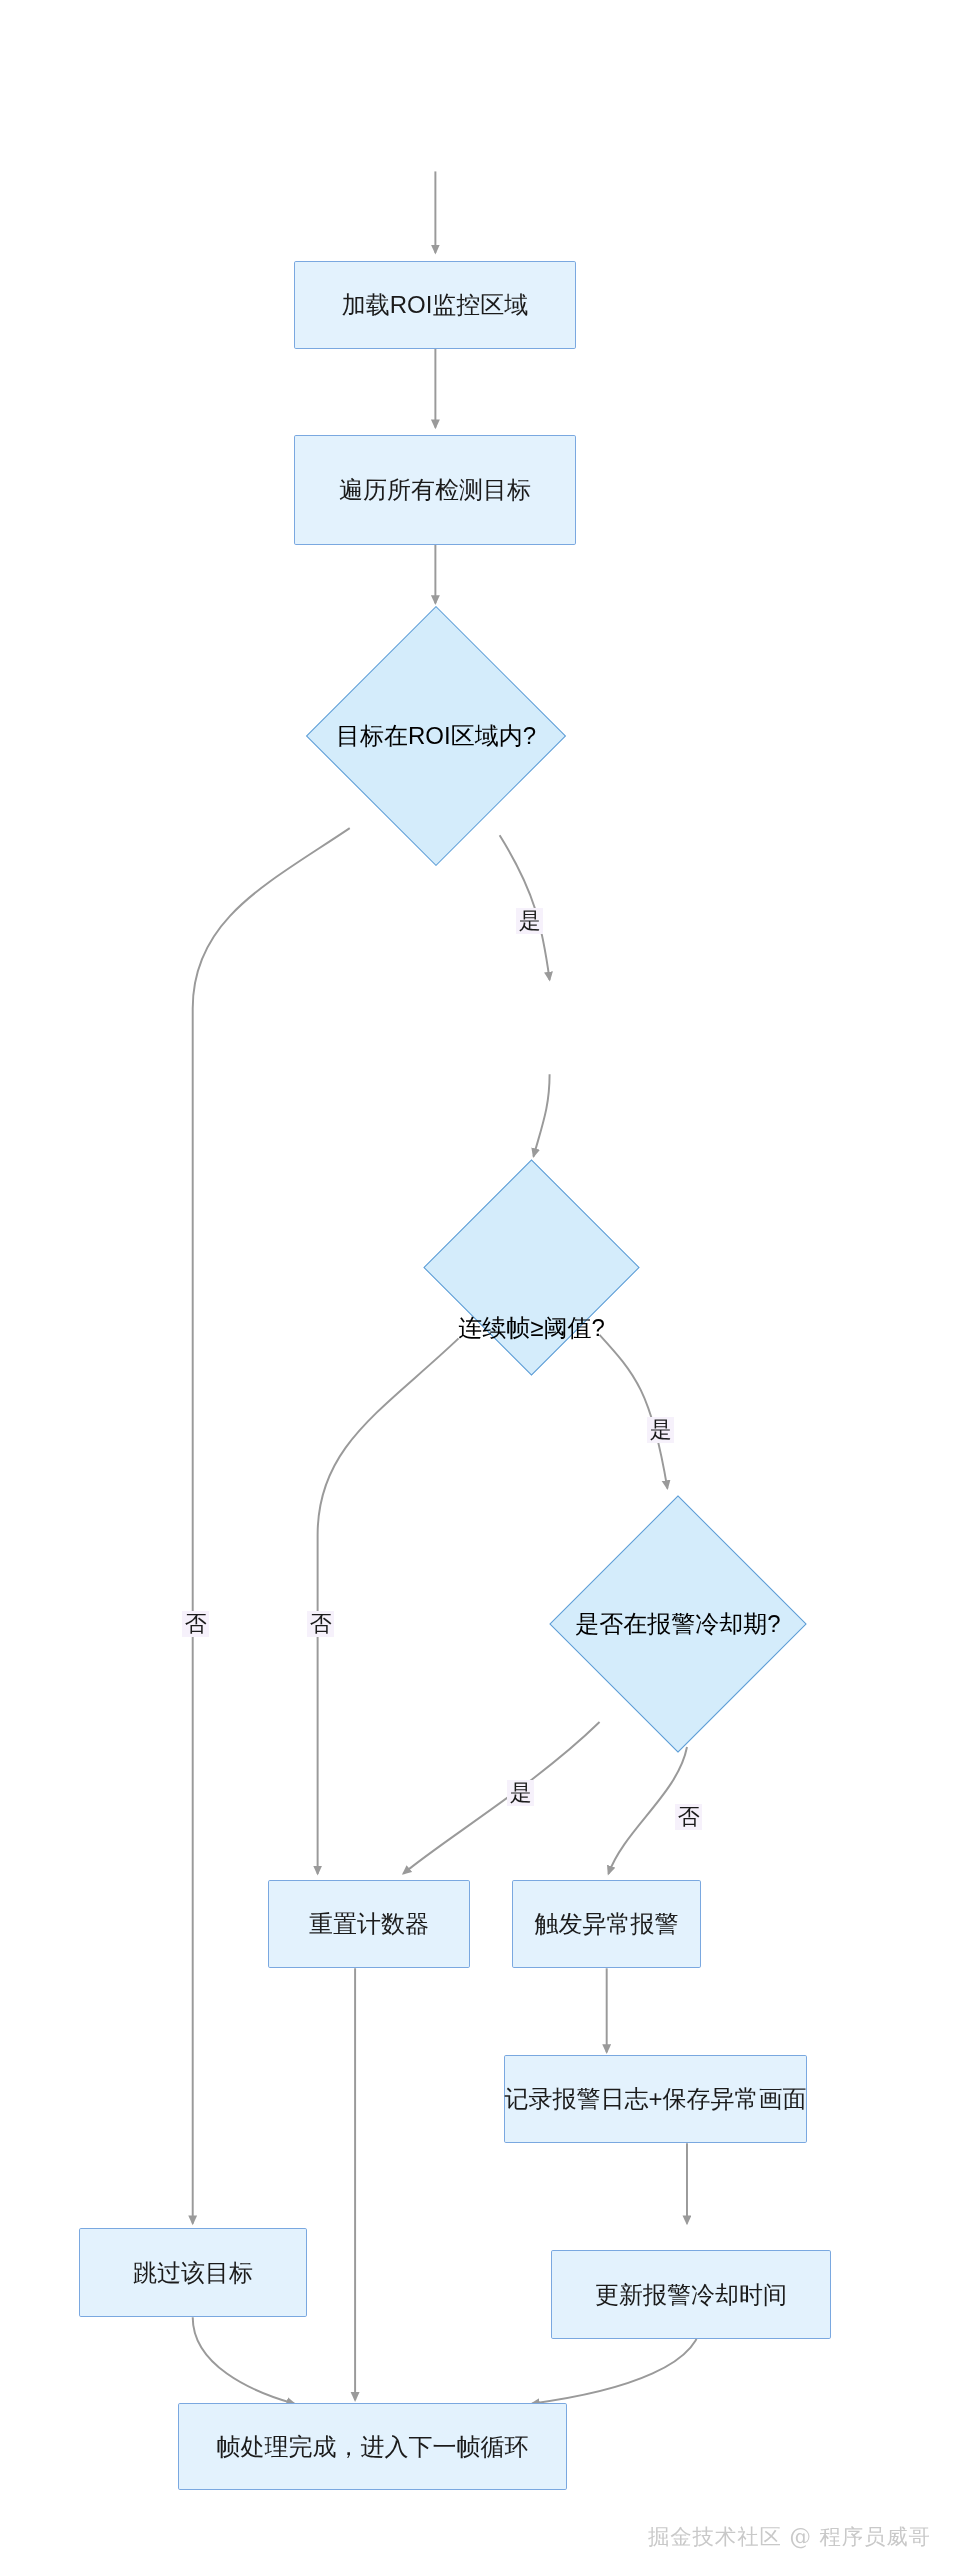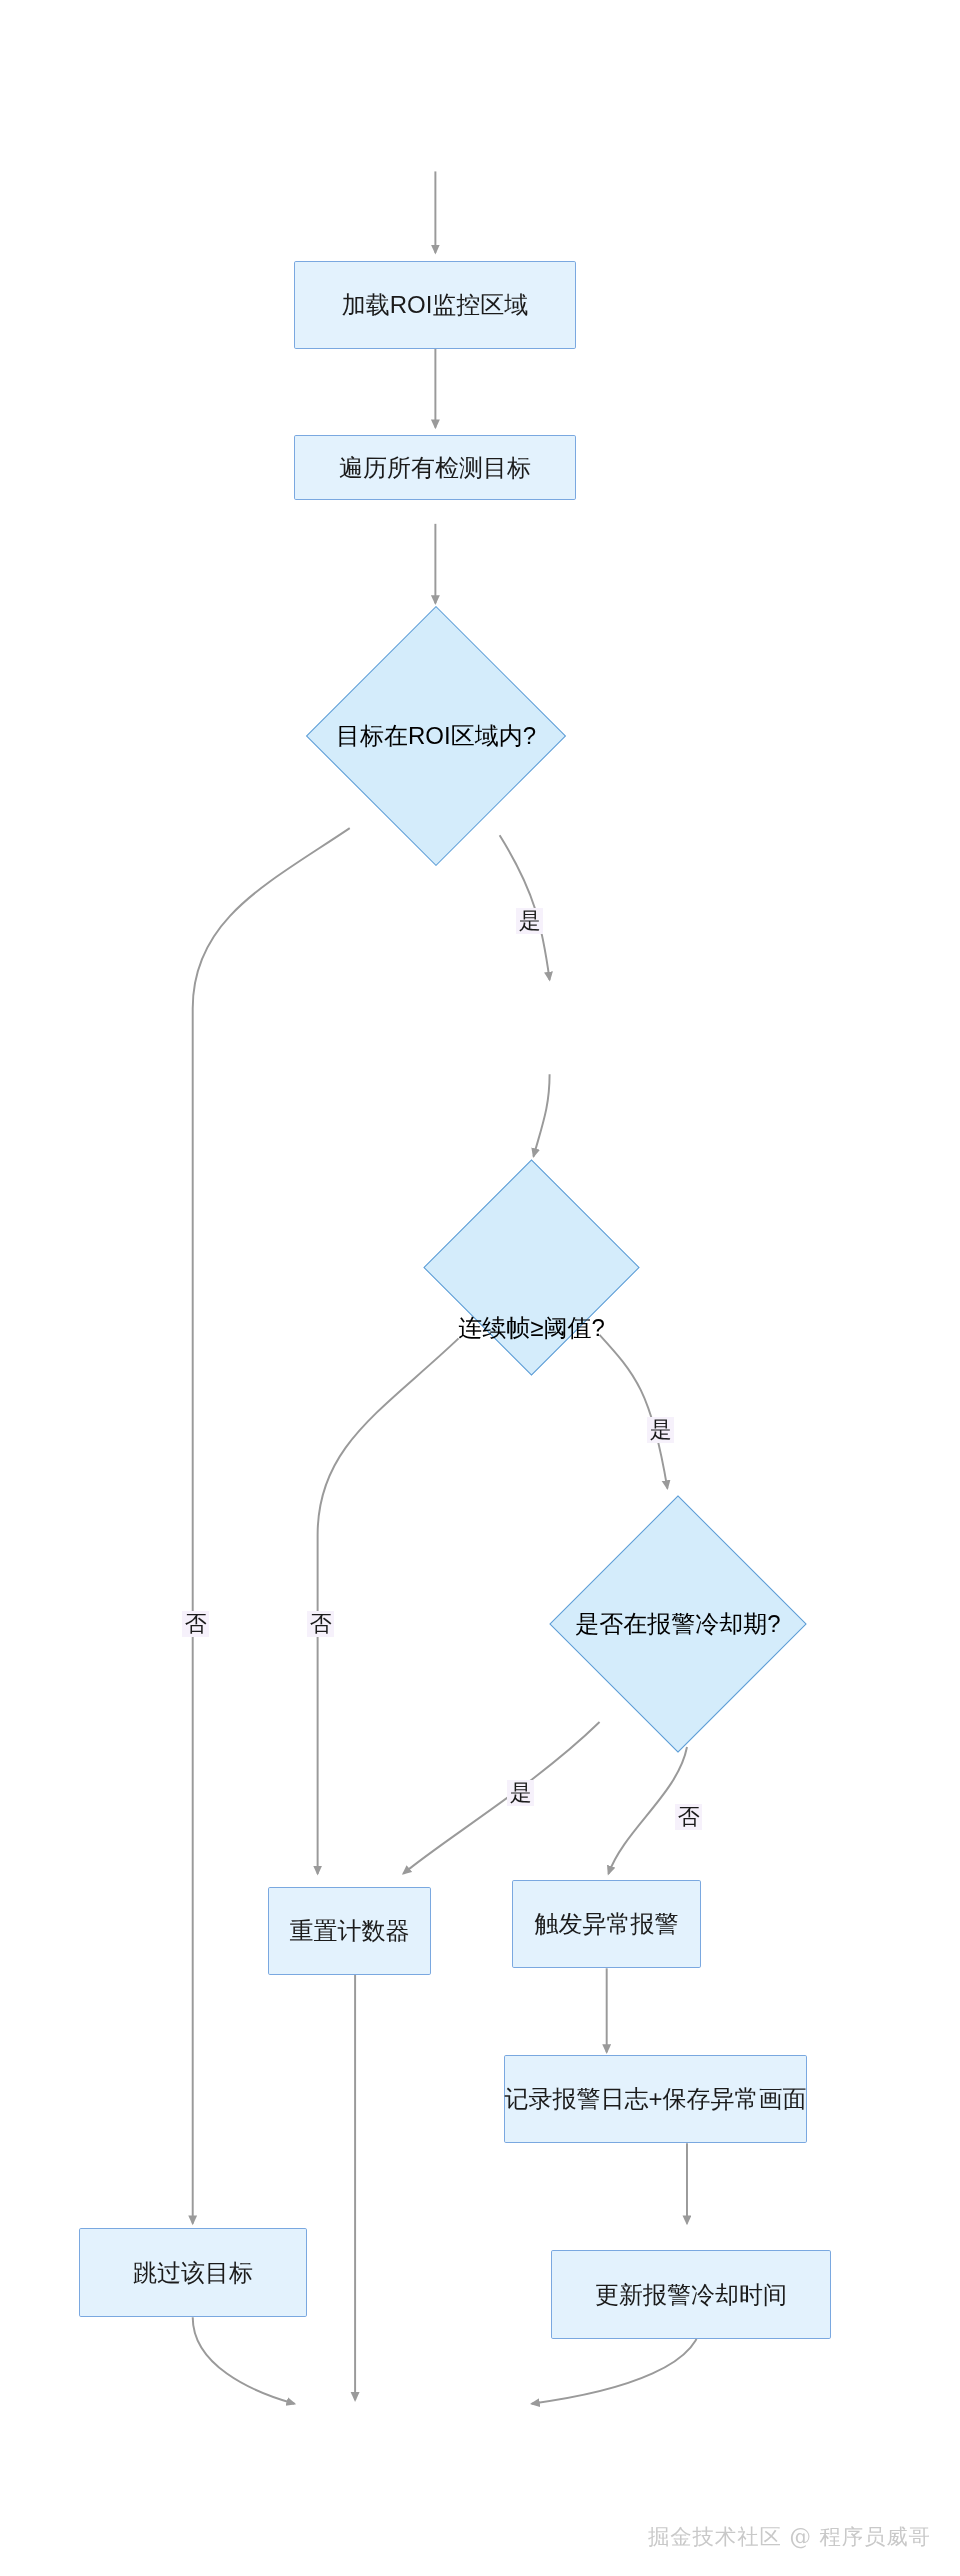--- a/index.html
+++ b/index.html
@@ -102,60 +102,63 @@
 
       <path d="M786,2597 C790,2650 700,2680 596,2694"></path>
     </g>
   </svg>
 
 
   <div class="node proc" style="left:294px;top:261px;width:282px;height:88px;">
     <span>加载ROI监控区域</span>
   </div>
 
-  <div class="node proc" style="left:294px;top:435px;width:282px;height:65px;">
+  <div class="node proc" style="left:294px;top:435px;width:282px;height:110px;">
     <span>遍历所有检测目标</span>
   </div>
 
   <div class="dec-wrap" style="left:344px;top:644px;width:184px;height:184px;">
     <div class="dec-shape"></div>
     <span class="dec-label">目标在ROI区域内?</span>
   </div>
 
 
   <div class="dec-wrap" style="left:455px;top:1191px;width:153px;height:153px;align-items:flex-end;">
     <div class="dec-shape"></div>
     <span class="dec-label">连续帧≥阈值?</span>
   </div>
 
   <div class="dec-wrap" style="left:587px;top:1533px;width:182px;height:182px;">
     <div class="dec-shape"></div>
     <span class="dec-label">是否在报警冷却期?</span>
   </div>
 
-  <div class="node proc" style="left:268px;top:1880px;width:163px;height:88px;margin-top:7px;">
+  <div class="node proc" style="left:268px;top:1880px;width:202px;height:88px;">
     <span>重置计数器</span>
   </div>
 
   <div class="node proc" style="left:512px;top:1880px;width:189px;height:88px;text-align:center;">
     <span>触发异常报警</span>
   </div>
 
   <div class="node proc" style="left:504px;top:2055px;width:303px;height:88px;">
     <span>记录报警日志+保存异常画面</span>
   </div>
 
   <div class="node proc" style="left:79px;top:2228px;width:228px;height:89px;text-align:center;">
     <span>跳过该目标</span>
   </div>
 
   <div class="node proc" style="left:551px;top:2228px;width:280px;height:89px;margin-top:22px;">
     <span>更新报警冷却时间</span>
   </div>
 
+  <div class="node proc" style="left:178px;top:2403px;width:389px;height:87px;">
+    <span>帧处理完成，进入下一帧循环</span>
+  </div>
 
   <div class="edge-label" style="left:516px;top:908px;">是</div>
 
   <div class="edge-label" style="left:182px;top:1611px;">否</div>
 
   <div class="edge-label" style="left:307px;top:1611px;">否</div>
 
   <div class="edge-label" style="left:647px;top:1417px;">是</div>
 
   <div class="edge-label" style="left:507px;top:1780px;">是</div>

